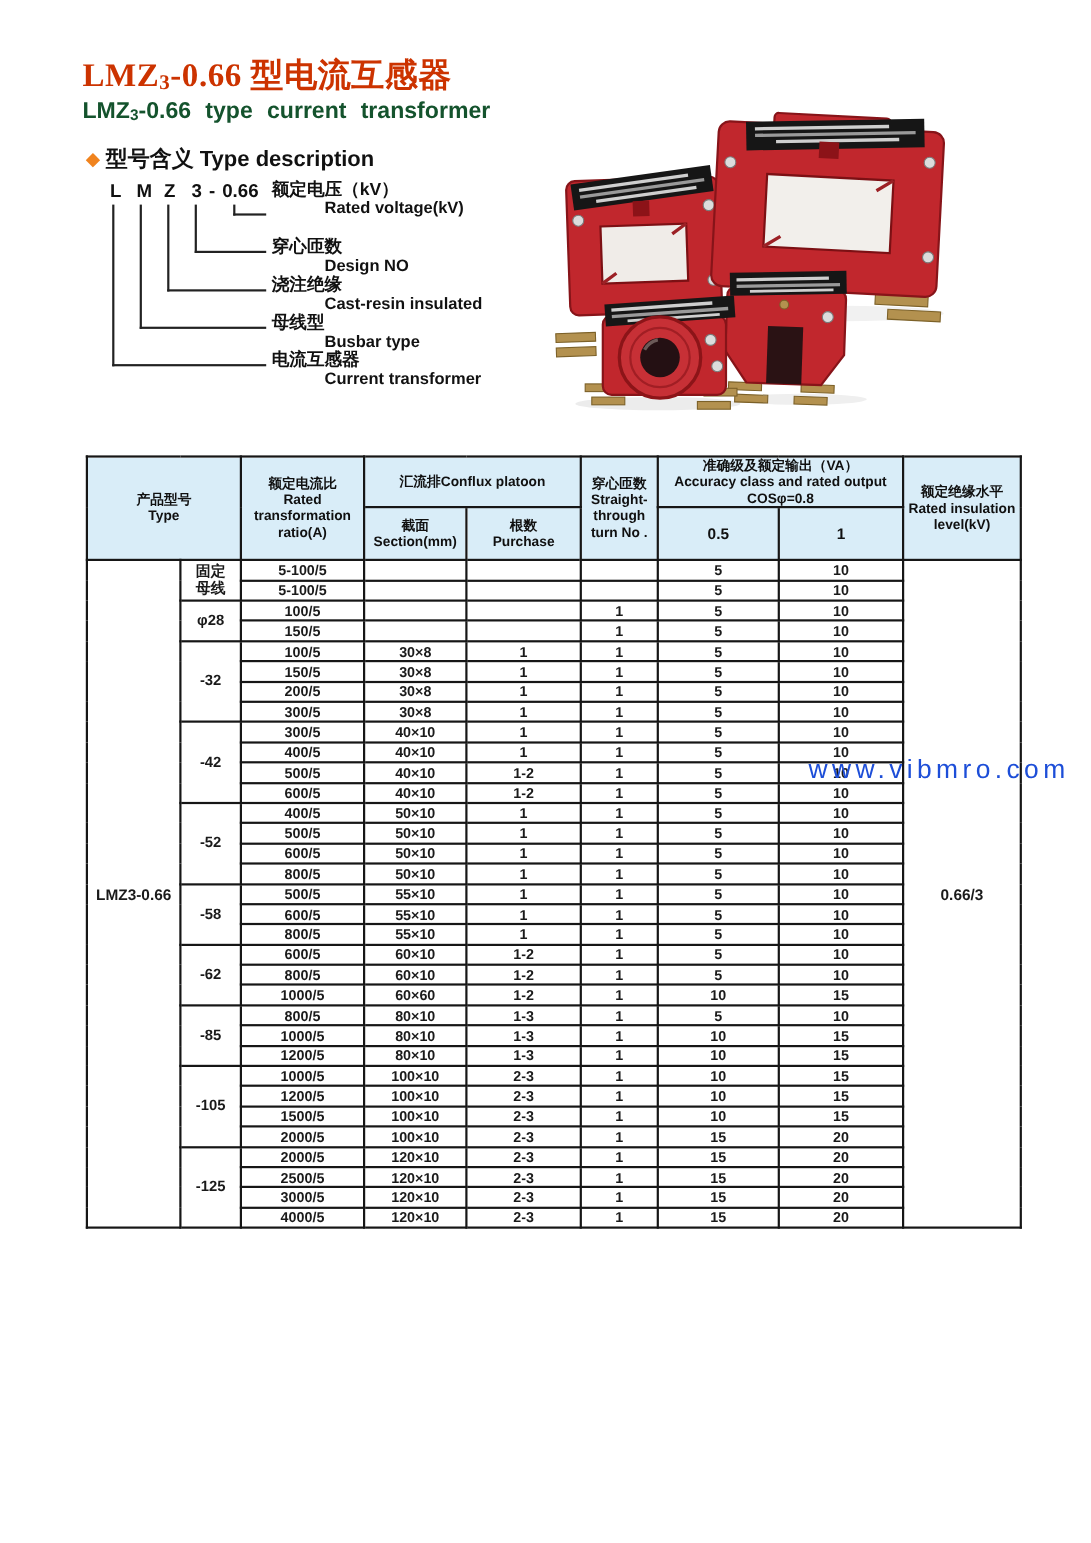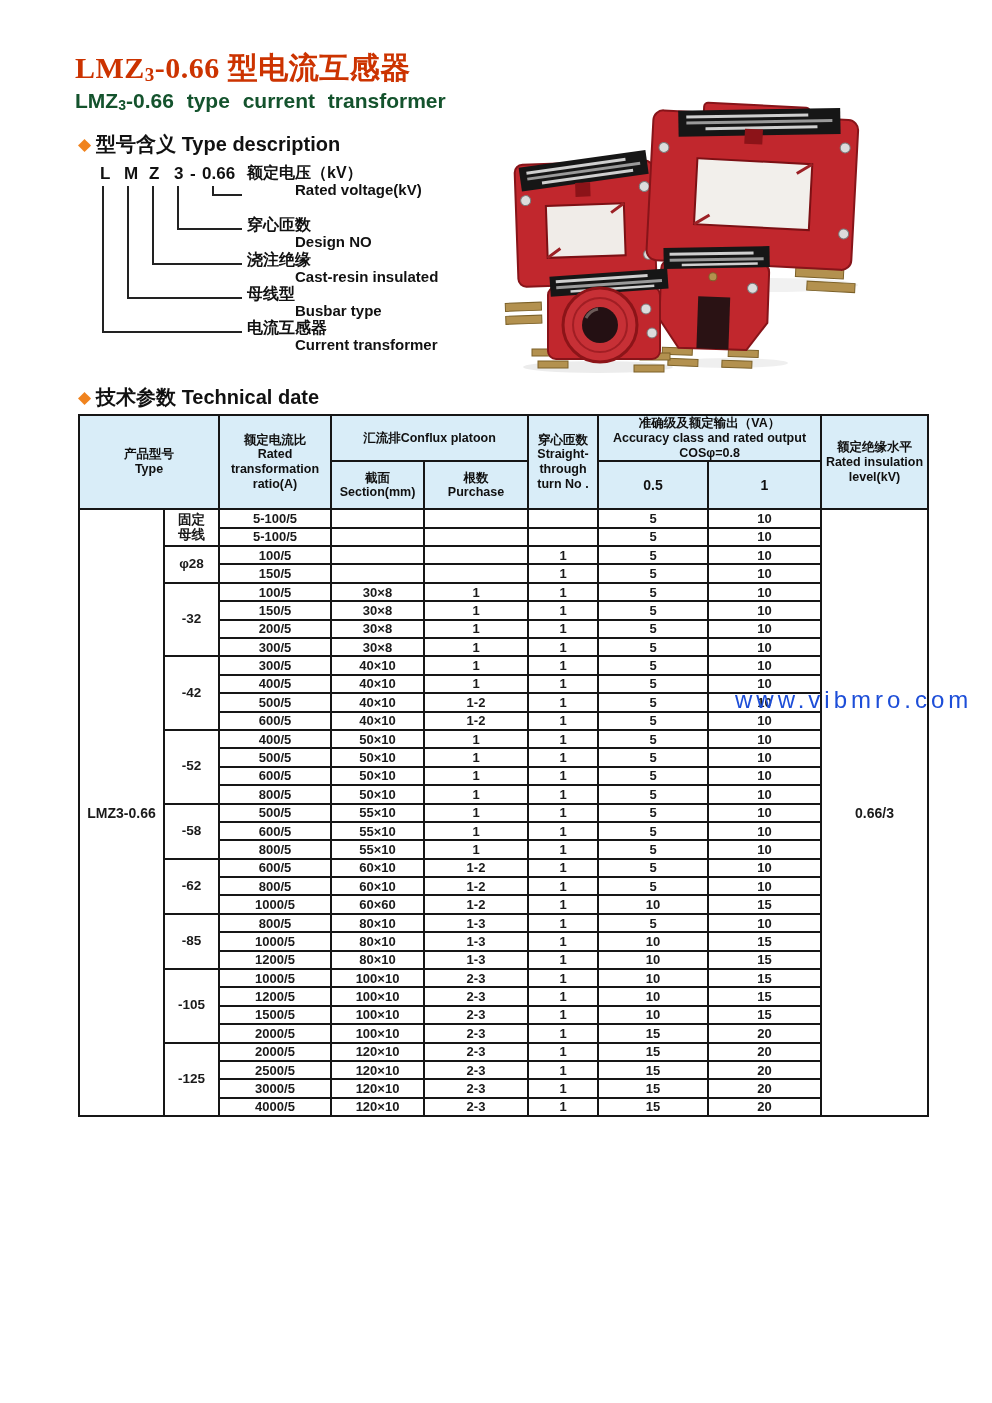--- a/index.html
+++ b/index.html
@@ -181,21 +181,20 @@
       </g>
       <circle cx="106" cy="36" r="5" fill="#dcdcdc" stroke="#7a7a7a"></circle>
       <circle cx="112" cy="60" r="5" fill="#dcdcdc" stroke="#7a7a7a"></circle>
       <circle cx="60" cy="52" r="37" fill="#c73036" stroke="#8c1418" stroke-width="3"></circle>
       <circle cx="60" cy="52" r="27" fill="none" stroke="#a11e24" stroke-width="2"></circle>
       <circle cx="60" cy="52" r="18" fill="#241013"></circle>
       <path d="M46,45 a18,18 0 0 1 12,-9" stroke="#6b5a58" stroke-width="3" fill="none"></path>
     </g>
   </svg>
 
-  <div class="sec sec2"><span class="diamond">◆</span><span>技术参数 Technical date</span></div>
 
   <div class="watermark">www.vibmro.com</div>
 
   <table class="ttable">
     <colgroup>
       <col style="width:85px">
         <col style="width:55px">
         <col style="width:112px">
       <col style="width:93px">
         <col style="width:104px">

